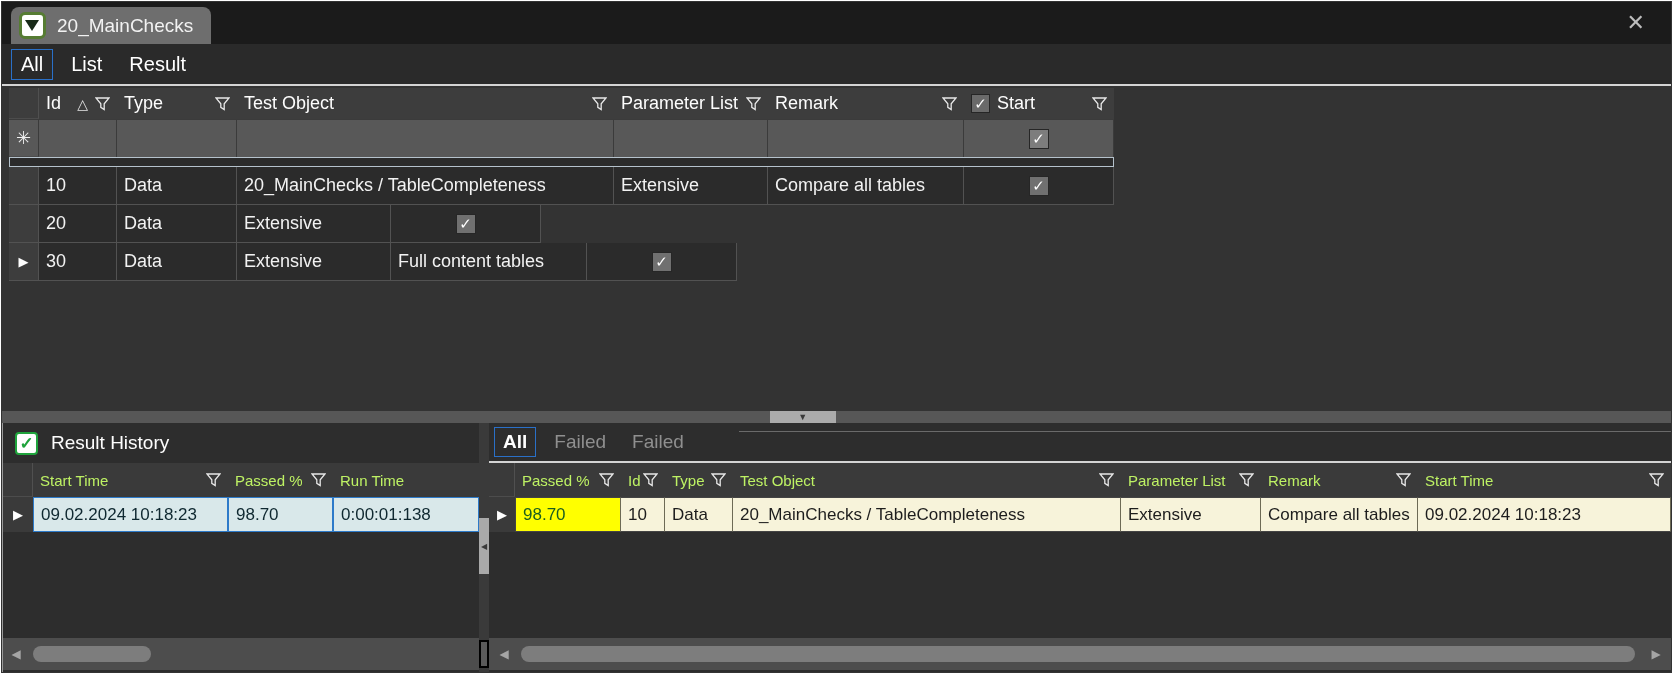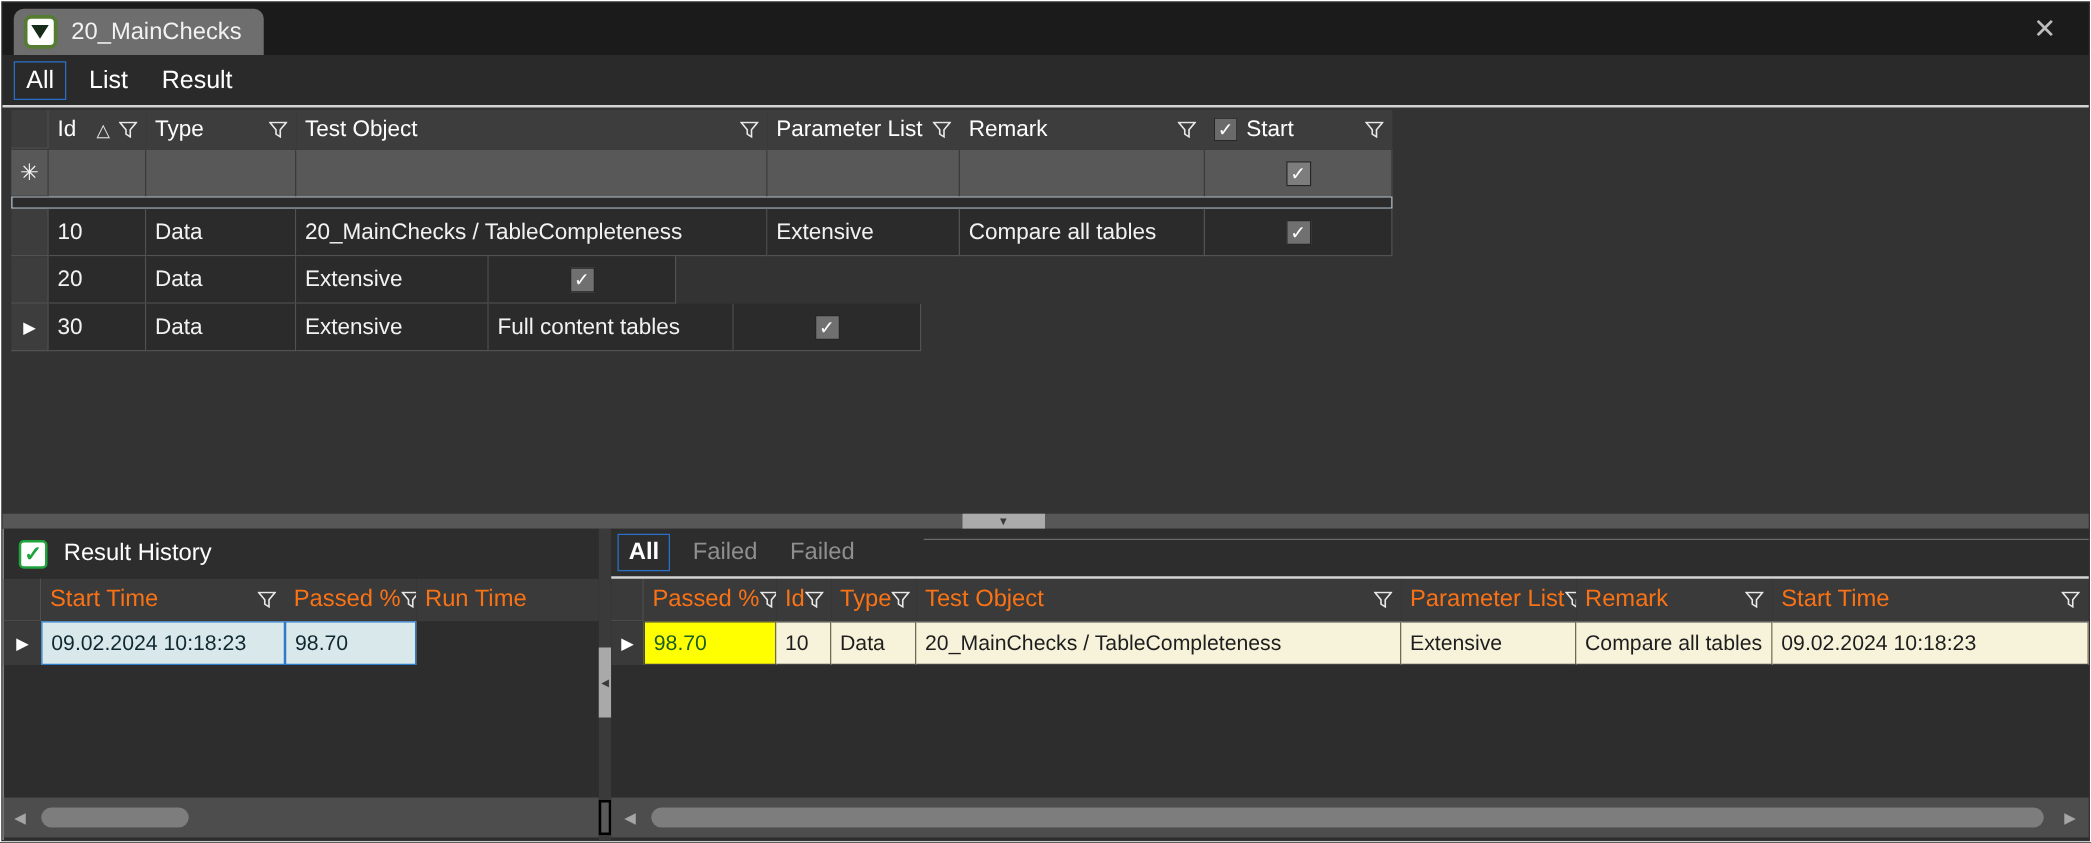--- a/index.html
+++ b/index.html
@@ -79,21 +79,21 @@
              color:#1fa33c; font-size:17px; font-weight:bold; display:flex; align-items:center; justify-content:center; }
   .panel-title .label { font-size:19px; color:#fdfdfd; }
 
   .tabs-row { height:40px; display:flex; align-items:center; gap:10px; padding-left:5px;
               border-bottom:2px solid #d4d4d4; position:relative; }
   .tabs-row::after { content:""; position:absolute; left:250px; right:0; top:8px; border-top:1px solid #6a6a6a; }
   .tab { font-size:19px; padding:3px 8px; color:#8f8f8f; position:relative; z-index:1; }
   .tab.selected { color:#ffffff; font-weight:bold; border:1px solid #2a70c8; background:#2d2d2d; }
 
   .bt-hdr { height:34px; }
-  .bt-hdr .cell { background:#3a3a3a; color:#f97316; font-size:19px; }
+  .bt-hdr .cell { background:#3a3a3a; color:#bef264; font-size:15px; }
   .bt-row { height:35px; }
   .bt-row .cell { font-size:17px; }
   .bt-row .rowhdr { background:#3a3a3a; border-right:none; border-bottom:none; }
 
   
   .lc-start { width:195px; } .lc-passed { width:105px; } .lc-run { flex:1;gap:38px; }
   .sel-cell { background:#d9e8ea; color:#0f2830; border:1px solid #2d7ac9; }
 
   
   .rc-rowhdr { width:26px; } .rc-passed { width:106px; } .rc-id { width:44px; } .rc-type { width:68px; }
@@ -279,20 +279,21 @@
               </svg>
             </span>
         </div>
       </div>
       <div class="g-row bt-row">
         <div class="cell rowhdr">
           <span class="arrow">▶</span>
         </div>
         <div class="cell lc-start sel-cell">09.02.2024 10:18:23</div>
         <div class="cell lc-passed sel-cell">98.70</div>
+        <div class="cell lc-run sel-cell">0:00:01:138</div>
       </div>
       <div class="hscroll">
         <span class="sb-arrow" style="left:0;">◀</span>
         <div class="sb-thumb" style="left:30px; width:118px;"></div>
       </div>
     </div>
 
     <div class="v-divider">
       <div class="v-handle">
         <span>◀</span>

